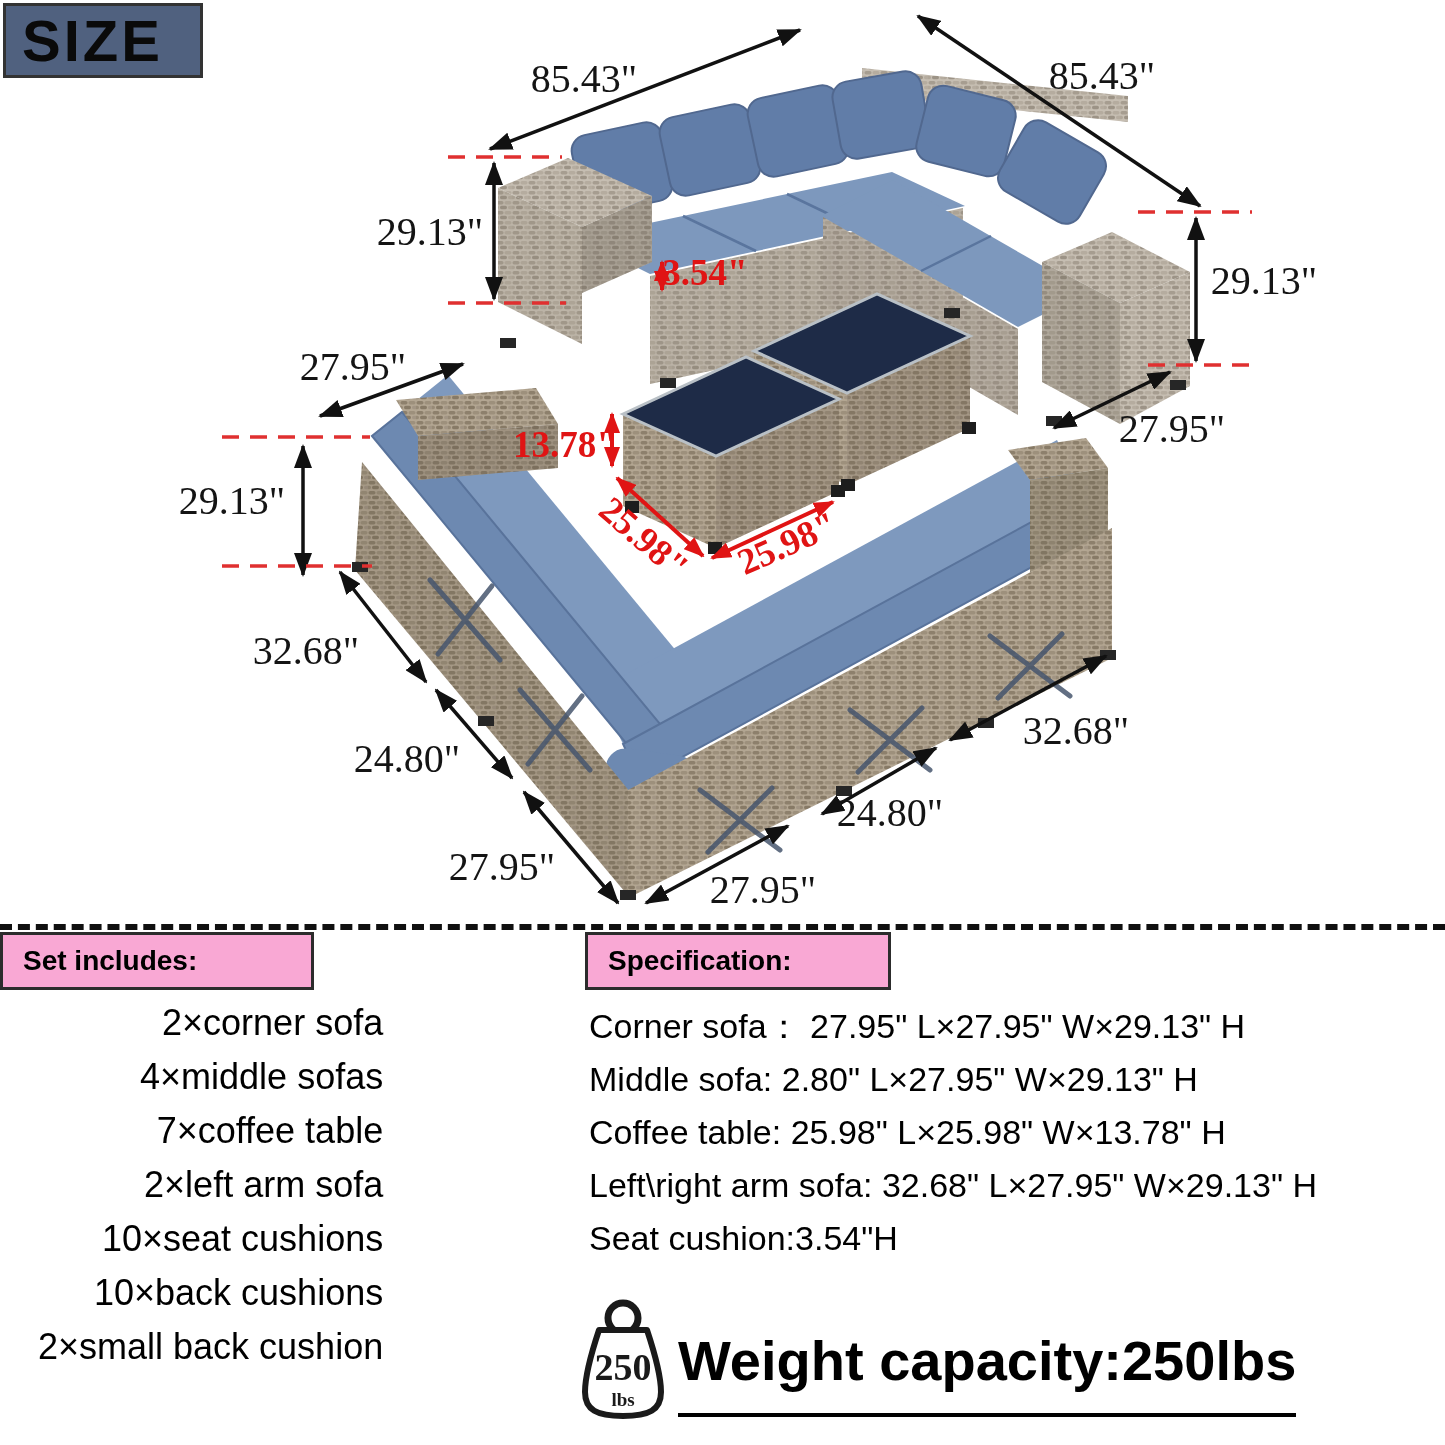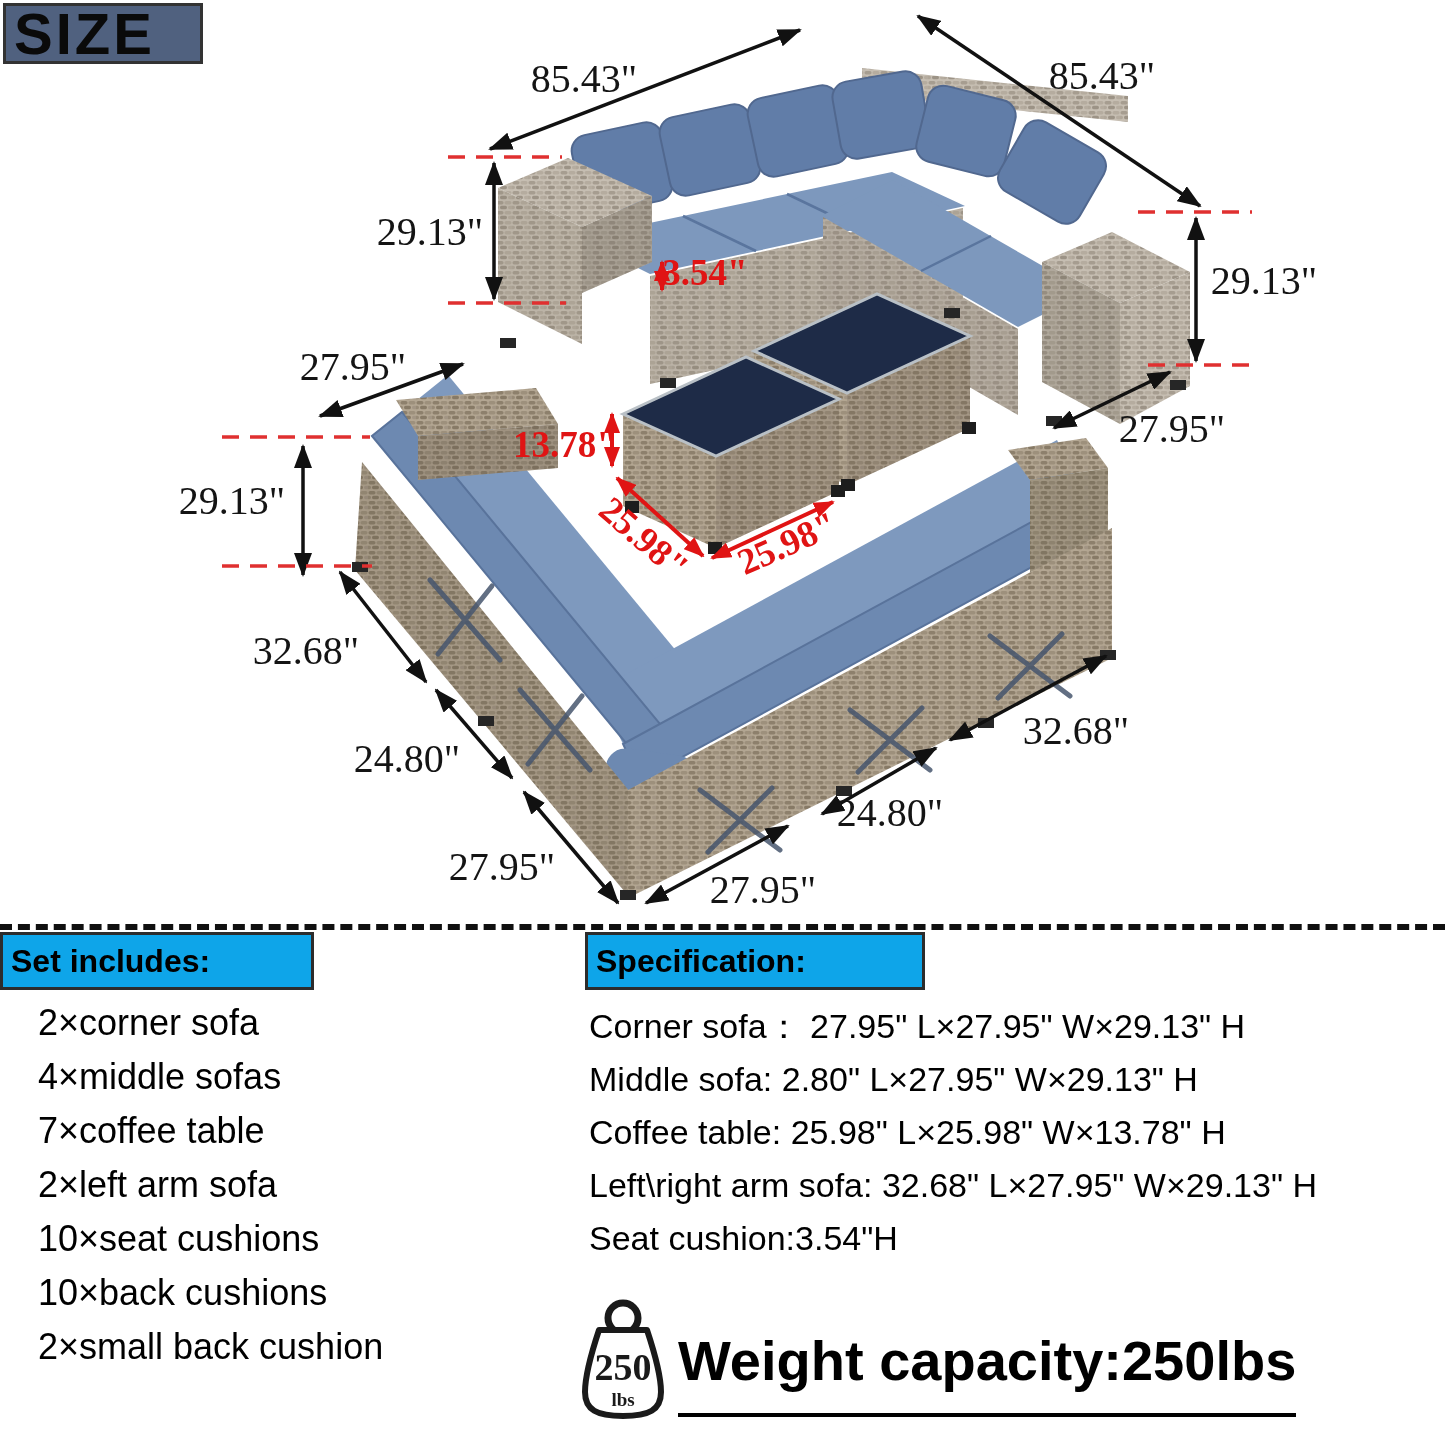--- a/index.html
+++ b/index.html
@@ -1,40 +1,40 @@
 <!DOCTYPE html>
 <html><head>
 <meta charset="utf-8">
 <style>
   html,body{margin:0;padding:0;background:#ffffff;}
   body{width:1445px;height:1445px;position:relative;overflow:hidden;
        font-family:"Liberation Sans",sans-serif;color:#000;}
   
   #stage{position:absolute;left:0;top:0;width:1445px;height:935px;}
   #furniture-svg{position:absolute;left:0;top:0;}
-  #size-badge{position:absolute;left:3px;top:3px;width:200px;height:61px;
+  #size-badge{position:absolute;left:3px;top:3px;width:200px;height:75px;
       background:#50617f;border:3px solid #333;box-sizing:border-box;
-      display:flex;align-items:center;padding-left:8px;
+      display:flex;align-items:center;padding-left:16px;
       font-size:58px;font-weight:bold;letter-spacing:3px;color:#0a0a0a;}
   #dimlayer{position:absolute;left:0;top:0;width:1445px;height:935px;}
   .dim{position:absolute;font-family:"Liberation Serif",serif;font-size:40px;
        color:#141414;white-space:nowrap;}
   .dim.red{color:#e01414;font-weight:bold;font-size:37px;}
   
   #divider{position:absolute;left:0;top:924px;width:1445px;height:0;
        border-top:6px dashed #101010;}
   
-  .hdr{position:absolute;height:58px;background:#0ea5e9;border:3px solid #2c2c2c;
-       box-sizing:border-box;display:flex;align-items:center;padding-left:8px;
-       font-size:32px;font-weight:bold;color:#000;}
+  .hdr{position:absolute;height:58px;background:#f9a8d4;border:3px solid #2c2c2c;
+       box-sizing:border-box;display:flex;align-items:center;padding-left:20px;
+       font-size:28px;font-weight:bold;color:#000;}
   #hdr-includes{left:0;top:932px;width:314px;}
-  #hdr-spec{left:585px;top:932px;width:340px;text-align:right;}
+  #hdr-spec{left:585px;top:932px;width:306px;text-align:right;}
   ul.datalist{position:absolute;margin:0;padding:0;list-style:none;}
   #inc-list{left:38px;top:996px;}
-  #inc-list li{font-size:36px;line-height:54px;}
+  #inc-list li{font-size:36px;line-height:54px;text-align:right;}
   #spec-list{left:589px;top:1000px;}
   #spec-list li{font-size:34px;line-height:53px;}
   #weight-row{position:absolute;left:578px;top:1290px;width:860px;height:150px;}
   #weight-icon{position:absolute;left:0;top:8px;}
   #weight-label{position:absolute;left:100px;top:38px;font-size:56px;font-weight:bold;
        border-bottom:4px solid #000;padding-bottom:20px;white-space:nowrap;}
 </style>
 </head>
 <body>
 

